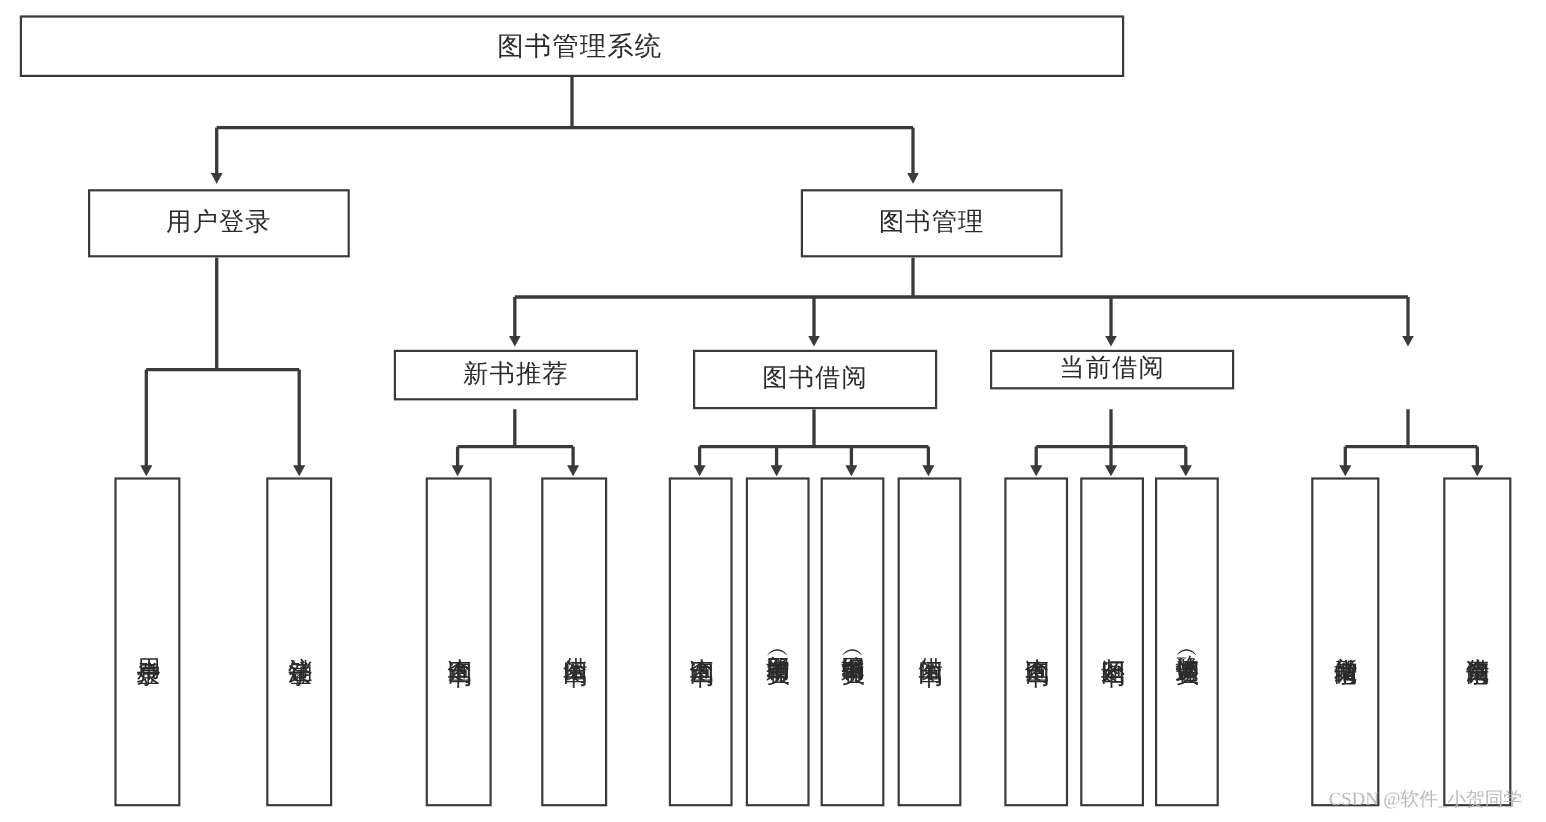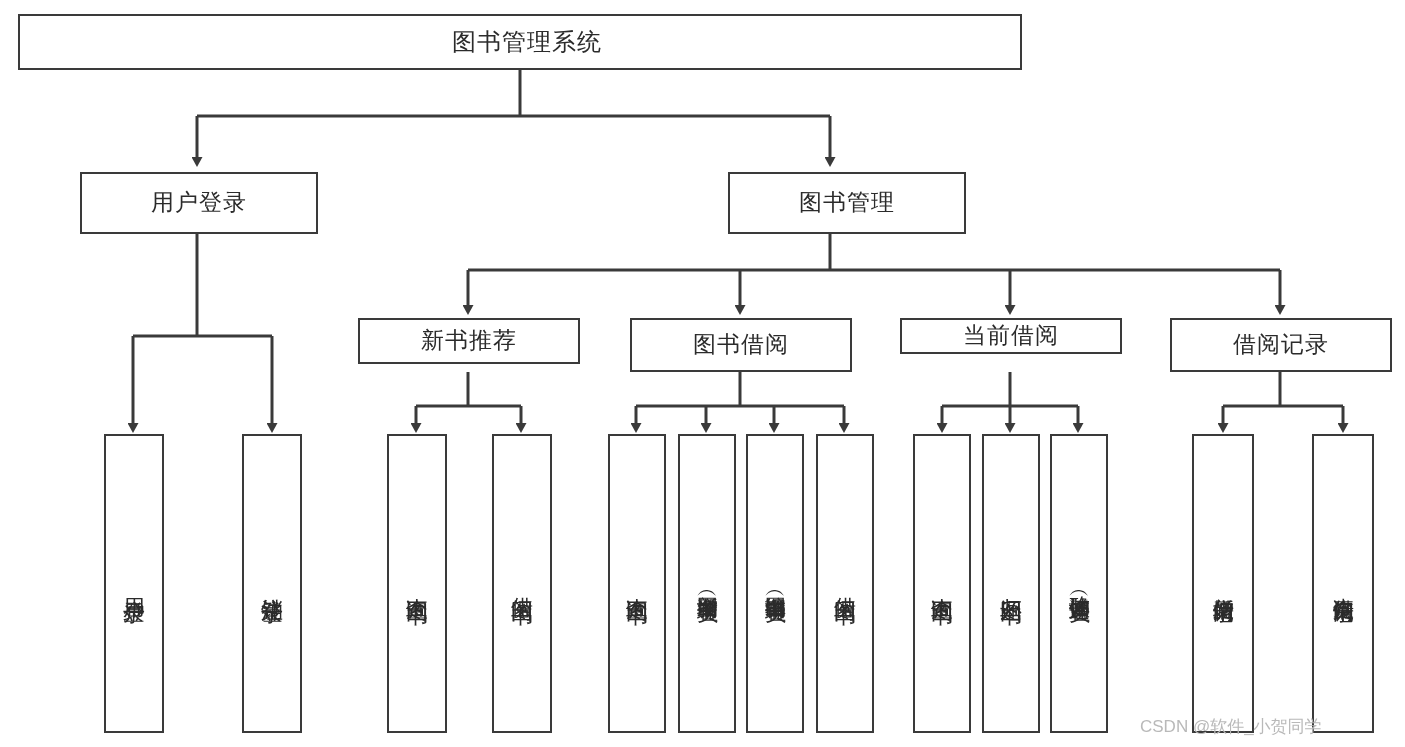--- a/index.html
+++ b/index.html
@@ -57,27 +57,27 @@
     justify-content: center;
     text-align: center;
     overflow: hidden;
   }
   .node.vert.narrow {
     font-size: 21px;
     letter-spacing: 1px;
   }
   .watermark {
     position: absolute;
-    left: 1140px;
+    left: 1208px;
     top: 715px;
     font-size: 17px;
     color: #b9b9b9;
     white-space: nowrap;
     z-index: 3;
-    font-family: Liberation Sans, sans-serif;
+    font-family: Liberation Serif, serif;
   }
 </style>
 </head>
 <body>
 
 <div id="canvas">
 
   <svg id="wires" viewBox="0 0 1405 747" xmlns="http://www.w3.org/2000/svg">
     <defs>
       <marker id="arrow" markerWidth="10" markerHeight="11" refX="1" refY="5.5" orient="auto" markerUnits="userSpaceOnUse">
@@ -144,23 +144,20 @@
 
   <div class="node horiz" style="left:358px; top:318px; width:222px; height:46px;">
     <span>新书推荐</span>
   </div>
   <div class="node horiz" style="left:630px; top:318px; width:222px; height:54px;text-align:right;">
     <span>图书借阅</span>
   </div>
   <div class="node horiz" style="left:900px; top:318px; width:222px; height:36px;">
     <span>当前借阅</span>
   </div>
-  <div class="node horiz" style="left:1170px; top:318px; width:222px; height:54px;">
-    <span>借阅记录</span>
-  </div>
 
   <div class="node vert" style="left:104px; top:434px; width:60px; height:299px;">
     <span>用户登录</span>
   </div>
   <div class="node vert" style="left:242px; top:434px; width:60px; height:299px;">
     <span>注销登录</span>
   </div>
 
   <div class="node vert" style="left:387px; top:434px; width:60px; height:299px;">
     <span>查询图书</span>

